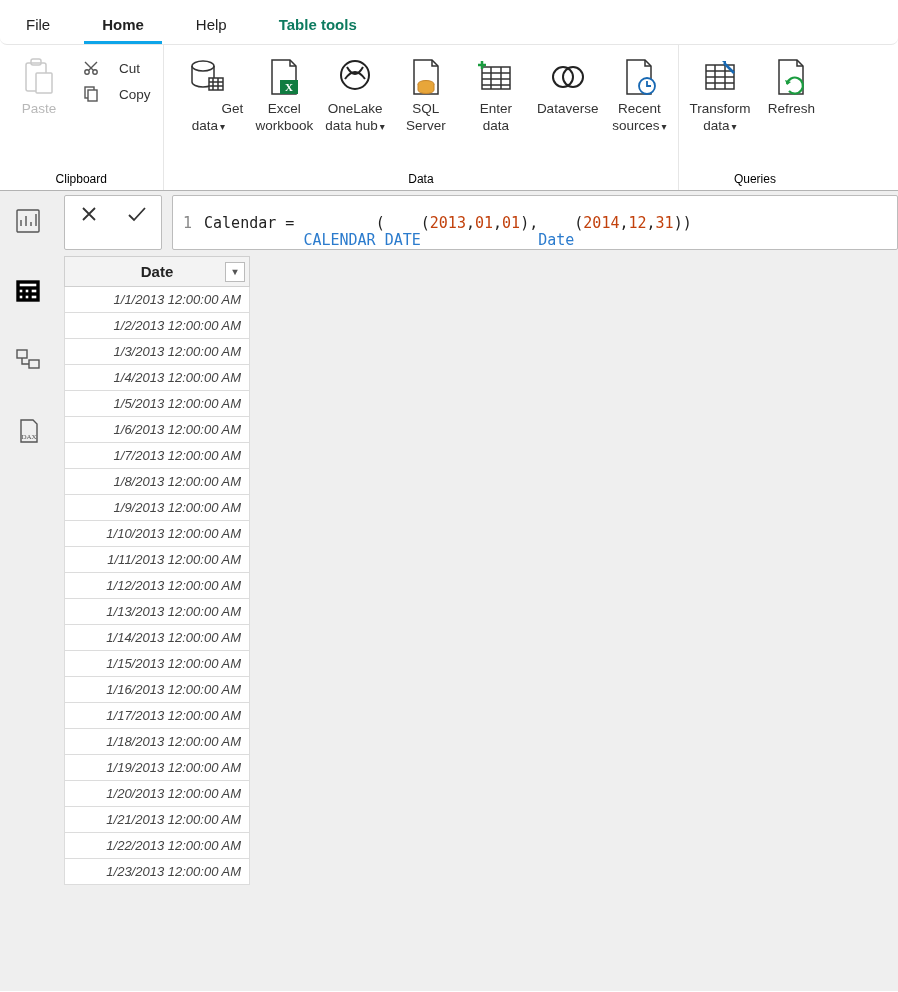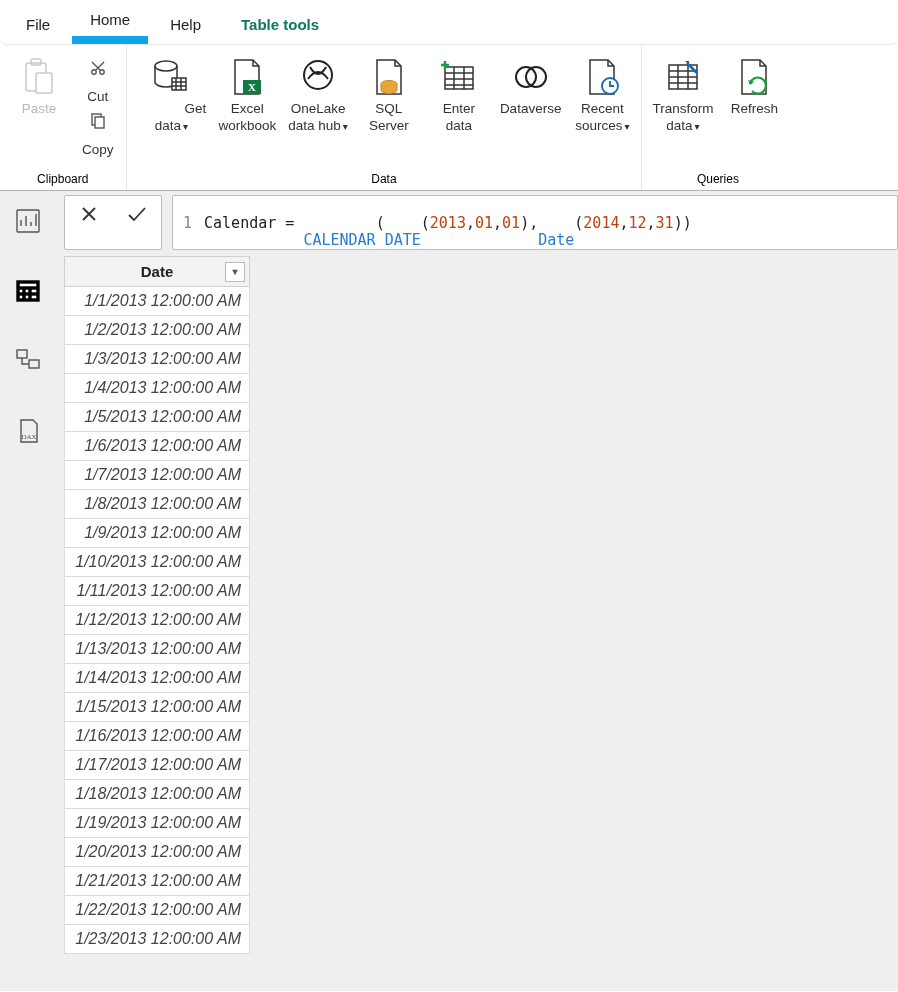--- a/index.html
+++ b/index.html
@@ -1,31 +1,31 @@
 <!DOCTYPE html>
 <html><head>
 <meta charset="utf-8">
 <style>
   html,body{margin:0;padding:0;font-family:"Segoe UI",Arial,sans-serif;font-size:14px;color:#222;background:#fff;width:898px;}
-  .tabs{display:flex;align-items:flex-end;height:44px;border-bottom:1px solid #e6e6e6;padding:0 8px;gap:4px;border-radius:7px;}
+  .tabs{display:flex;align-items:flex-end;height:44px;border-bottom:1px solid #e6e6e6;padding:0 8px;gap:16px;border-radius:7px;}
   .tab{padding:10px 18px 8px 18px;font-size:15px;color:#222;cursor:pointer;border-bottom:3px solid transparent;}
-  .tab.active{font-weight:400;border-bottom:8px solid #0ea5e9;}
+  .tab.active{font-weight:700;border-bottom:3px solid #0ea5e9;}
   .tab.alt{color:#0d7a5f;font-weight:600;}
   .ribbon{display:flex;align-items:stretch;height:145px;background:#fff;}
   .group{display:flex;flex-direction:column;align-items:center;border-right:1px solid #e6e6e6;padding:6px 8px 2px 8px;}
   .group:last-child{border-right:none;}
   .group-body{flex:1;display:flex;align-items:flex-start;gap:8px;}
   .group-label{font-size:12px;color:#000000;padding:2px 0 2px 0;}
   .big-btn{display:flex;flex-direction:column;align-items:center;justify-content:flex-start;min-width:58px;padding:4px 2px 0 2px;cursor:pointer;text-align:center;font-size:13.5px;color:#333;}
   .big-btn.disabled{color:#b8b8b8;}
   .big-btn .ico{height:44px;display:flex;align-items:center;justify-content:center;margin-bottom:2px;}
   .big-btn .lbl{line-height:1.25;}
   .big-btn .chev{font-size:10px;margin-left:2px;}
   .small-btns{display:flex;flex-direction:column;justify-content:flex-start;gap:4px;padding-top:6px;}
-  .small-btn{display:flex;align-items:center;gap:12px;font-size:13.5px;color:#333;cursor:pointer;padding:2px 4px;flex-direction:column;}
+  .small-btn{display:flex;align-items:center;gap:19px;font-size:13.5px;color:#333;cursor:pointer;padding:2px 4px;}
   .thin-bar{height:1px;background:#b3b3b3;}
   .main{display:flex;background:#efefef;min-height:800px;}
   .left-rail{width:56px;background:#fff;border-right:0px;display:flex;flex-direction:column;align-items:center;padding-top:14px;gap:38px;background:#efefef;}
   .rail-btn{width:32px;height:32px;display:flex;align-items:center;justify-content:center;cursor:pointer;color:#555;}
   .rail-btn svg{width:26px;height:26px;stroke:#555;fill:none;stroke-width:1.4;}
   .rail-btn.active svg{stroke:#000;fill:#000;}
   .content{flex:1;background:#efefef;padding:4px 0 0 8px;}
   .formula-row{display:flex;align-items:stretch;gap:10px;margin-bottom:6px;}
   .xc-box{display:flex;border:1px solid #bcbcbc;background:#fff;border-radius:2px;}
   .xc-btn{width:48px;height:36px;display:flex;align-items:center;justify-content:center;font-size:22px;color:#444;cursor:pointer;}
@@ -33,21 +33,21 @@
   .formula-input{flex:1;display:flex;align-items:center;background:#fff;border:1px solid #bcbcbc;border-radius:2px;padding:0 10px;font-family:Consolas,monospace;font-size:15px;white-space:pre;overflow:hidden;}
   .ln{color:#888;margin-right:12px;}
   .fn{color:#2b7bcd;margin-top:35px;}
   .num{color:#c2410c;}
   .pl{color:#222;}
   .table{display:table;border-collapse:collapse;background:#fff;}
   .hrow{display:table-row;}
   .hcell{display:table-cell;background:#f3f3f3;border:1px solid #cfcfcf;text-align:center;font-weight:600;font-size:15px;padding:6px 8px;width:168px;position:relative;}
   .filter-btn{position:absolute;right:4px;top:50%;transform:translateY(-50%);width:18px;height:18px;border:1px solid #bbb;background:#fff;display:flex;align-items:center;justify-content:center;font-size:10px;color:#555;cursor:pointer;}
   .drow{display:table-row;}
-  .dcell{display:table-cell;border:1px solid #dcdcdc;font-style:italic;color:#444;text-align:right;padding:5px 8px;font-size:16px;white-space:nowrap;}
+  .dcell{display:table-cell;border:1px solid #dcdcdc;font-style:italic;color:#444;text-align:right;padding:5px 8px;font-size:13px;white-space:nowrap;}
   svg{display:block;}
 </style>
 </head>
 <body>
 
 <div class="tabs">
   <div class="tab">File</div>
   <div class="tab active">Home</div>
   <div class="tab">Help</div>
   <div class="tab alt">Table tools</div>

